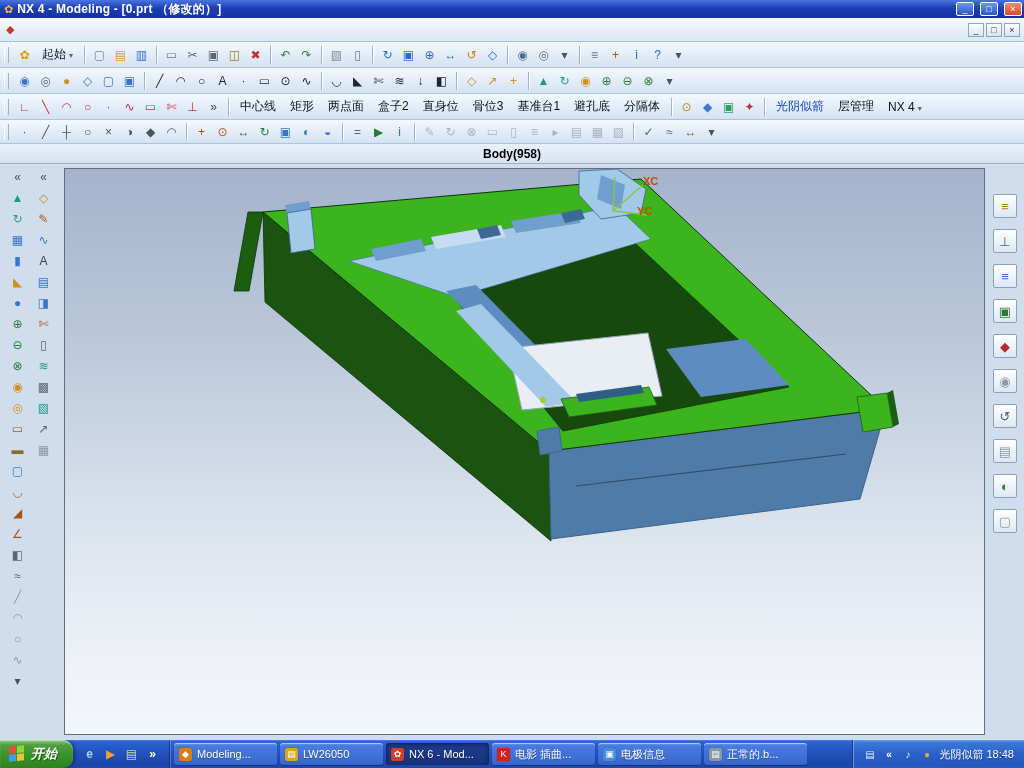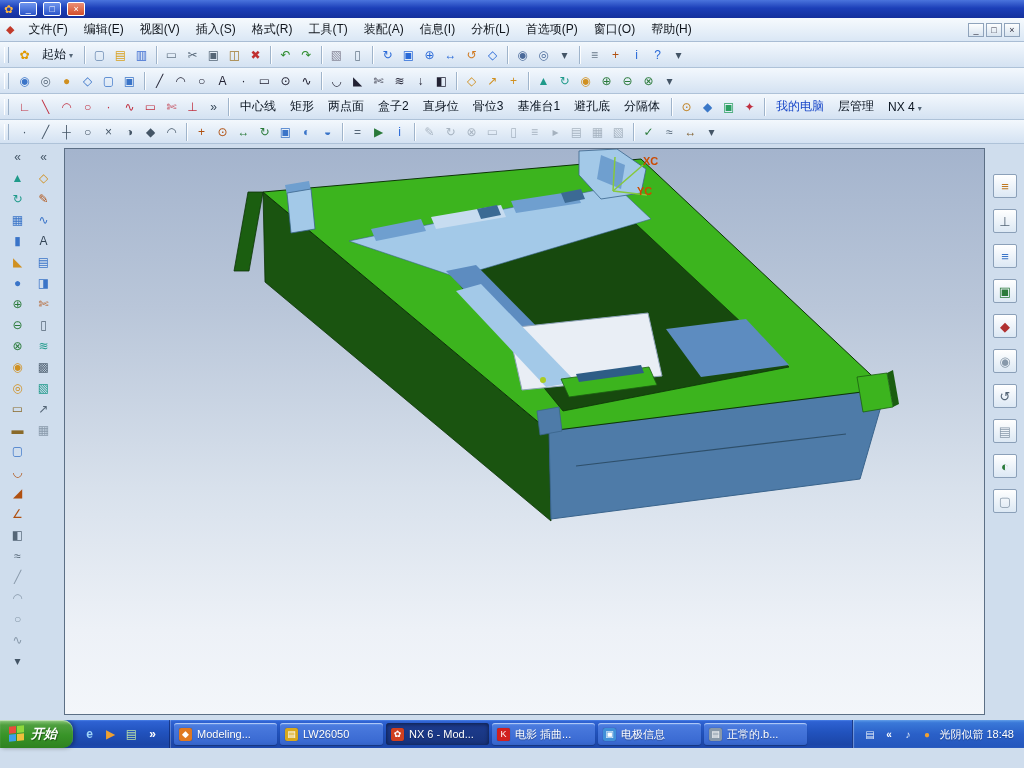--- a/index.html
+++ b/index.html
@@ -90,41 +90,28 @@
   .tray .qbtn { width: 15px; height: 15px; font-size: 10px; }
   .clock { font-size: 11px; white-space: nowrap; text-shadow: 0 1px 1px rgba(0,0,0,.3); }
 </style>
 </head>
 <body>
 
 <div class="screen">
 
   <div class="titlebar">
     <span class="app-icon">✿</span>
+    <span class="title-text">NX 4 - Modeling - [0.prt （修改的）]</span>
     <button class="wbtn">_</button>
     <button class="wbtn">□</button>
     <button class="wbtn close">×</button>
   </div>
 
   <div class="menubar">
     <span class="mdoc">◆</span>
-    <nav class="menus">
-        <span class="menu-item">文件(F)</span>
-        <span class="menu-item">编辑(E)</span>
-        <span class="menu-item">视图(V)</span>
-        <span class="menu-item">插入(S)</span>
-        <span class="menu-item">格式(R)</span>
-        <span class="menu-item">工具(T)</span>
-        <span class="menu-item">装配(A)</span>
-        <span class="menu-item">信息(I)</span>
-        <span class="menu-item">分析(L)</span>
-        <span class="menu-item">首选项(P)</span>
-        <span class="menu-item">窗口(O)</span>
-        <span class="menu-item">帮助(H)</span>
-      </nav>
     <span class="spacer"></span>
     <button class="mbtn">_</button>
     <button class="mbtn">□</button>
     <button class="mbtn">×</button>
   </div>
 
   <div class="toolbar">
       <span class="tbicon" style="color: rgb(224, 154, 0);">✿</span>
       <span class="tbtext">起始<span class="dd">▾</span></span>
       <span class="sep"></span>
@@ -217,21 +204,21 @@
       <span class="tbtext">骨位3</span>
       <span class="tbtext">基准台1</span>
       <span class="tbtext">避孔底</span>
       <span class="tbtext">分隔体</span>
       <span class="sep"></span>
       <span class="tbicon" style="color: rgb(192, 128, 32);">⊙</span>
       <span class="tbicon" style="color: rgb(58, 120, 200);">◆</span>
       <span class="tbicon" style="color: rgb(42, 160, 96);">▣</span>
       <span class="tbicon" style="color: rgb(192, 48, 64);">✦</span>
       <span class="sep"></span>
-      <span class="tbtext blue">我的电脑</span>
+      <span class="tbtext blue">光阴似箭</span>
       <span class="tbtext">层管理</span>
       <span class="tbtext">NX 4<span class="dd">▾</span></span>
     </div>
   <div class="toolbar slim">
       <span class="tbicon" style="color: rgb(68, 85, 102);">·</span>
       <span class="tbicon" style="color: rgb(68, 85, 102);">╱</span>
       <span class="tbicon" style="color: rgb(68, 85, 102);">┼</span>
       <span class="tbicon" style="color: rgb(68, 85, 102);">○</span>
       <span class="tbicon" style="color: rgb(68, 85, 102);">×</span>
       <span class="tbicon" style="color: rgb(68, 85, 102);">◑</span>
@@ -260,20 +247,23 @@
       <span class="tbicon dis" style="color: rgb(68, 85, 102);">▤</span>
       <span class="tbicon dis" style="color: rgb(68, 85, 102);">▦</span>
       <span class="tbicon dis" style="color: rgb(68, 85, 102);">▧</span>
       <span class="sep"></span>
       <span class="tbicon" style="color: rgb(42, 122, 58);">✓</span>
       <span class="tbicon" style="color: rgb(85, 102, 119);">≈</span>
       <span class="tbicon" style="color: rgb(128, 96, 48);">↔</span>
       <span class="tbicon" style="color: rgb(68, 85, 102);">▾</span>
     </div>
 
+  <div class="promptbar">
+    <span>Body(958)</span>
+  </div>
 
   <div class="workspace">
 
     <div class="left-strip">
       <div class="vcol">
           <span class="tbicon" style="color: rgb(68, 85, 102);">«</span>
           <span class="tbicon" style="color: rgb(31, 154, 138);">▲</span>
           <span class="tbicon" style="color: rgb(31, 154, 138);">↻</span>
           <span class="tbicon" style="color: rgb(58, 116, 200);">▦</span>
           <span class="tbicon" style="color: rgb(58, 116, 200);">▮</span>

